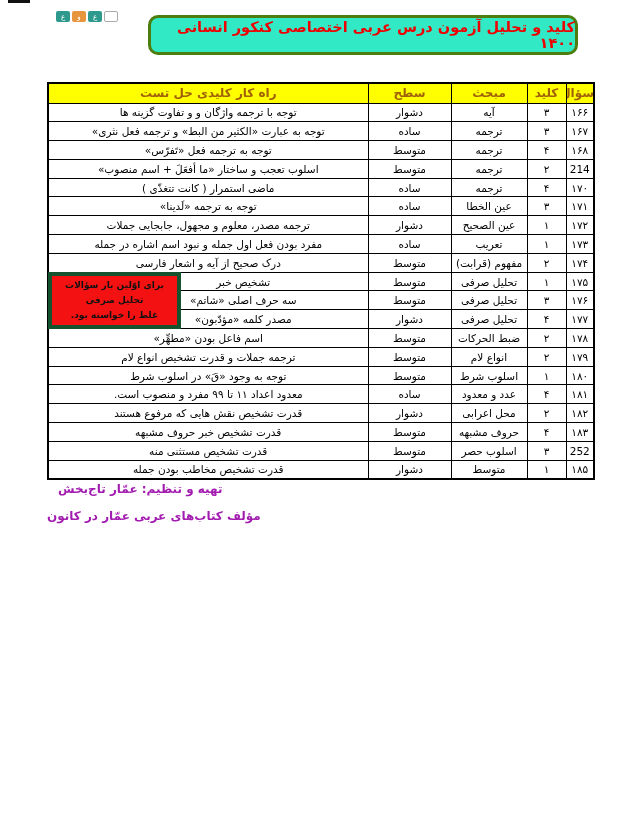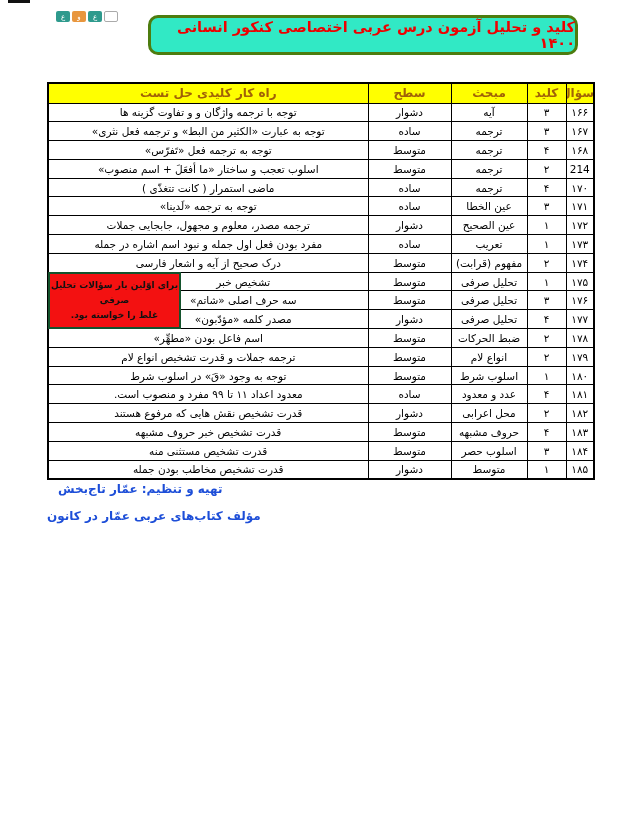--- a/index.html
+++ b/index.html
@@ -45,27 +45,27 @@
   }
   table.results th {
     background:#ffff00; color:#a16207; font-weight:bold; font-size:12px; height:20px;
   }
   table.results td { color:#000; font-size:10.5px; height:18.8px; }
   td.split { padding-left:70px; }
 
   
   .note-box {
     position:absolute; left:48px; top:272px; width:133px; height:57px;
-    background:#f31111; border:2px solid #14532d; color:#111;
+    background:#f31111; border:4px solid #14532d; color:#111;
     display:flex; flex-direction:column; align-items:center; justify-content:center;
     font-size:9px; font-weight:bold; line-height:1.7; direction:rtl; text-align:center;
   }
 
   
-  .credit { position:absolute; color:#1d4ed8; font-weight:bold; font-size:12px; direction:rtl; white-space:nowrap; }
+  .credit { position:absolute; color:#a21caf; font-weight:bold; font-size:12px; direction:rtl; white-space:nowrap; }
   .credit1 { left:58px; top:482px; }
   .credit2 { left:47px; top:509px; }
 </style>
 </head>
 <body>
 
 <div class="page">
 
   <div class="artifact"></div>
 
@@ -221,21 +221,21 @@
       <td>قدرت تشخیص نقش هایی که مرفوع هستند</td>
     </tr>
           <tr>
       <td>۱۸۳</td>
       <td>۴</td>
       <td>حروف مشبهه</td>
       <td>متوسط</td>
       <td>قدرت تشخیص خبر حروف مشبهه</td>
     </tr>
           <tr>
-      <td>۱۸۴</td>
+      <td>252</td>
       <td>۳</td>
       <td>اسلوب حصر</td>
       <td>متوسط</td>
       <td>قدرت تشخیص مستثنی منه</td>
     </tr>
           <tr>
       <td>۱۸۵</td>
       <td>۱</td>
       <td>متوسط</td>
       <td>دشوار</td>

